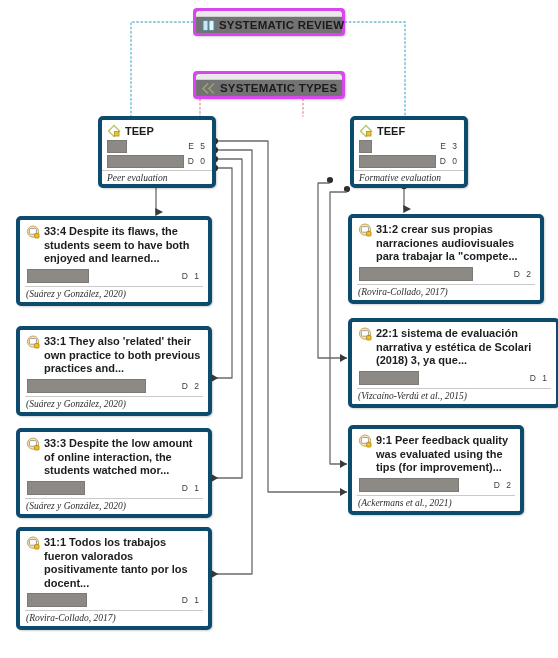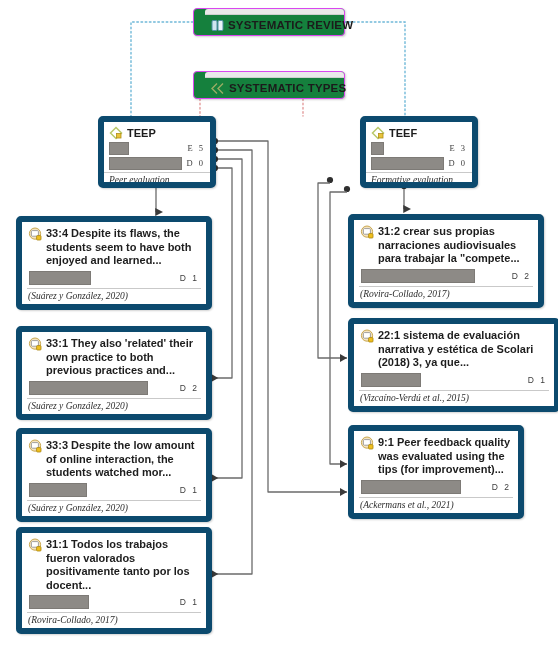--- a/index.html
+++ b/index.html
@@ -24,33 +24,32 @@
     width: 558px;
     height: 658px;
     pointer-events: none;
   }
 
   
   .node {
     position: absolute;
     box-sizing: border-box;
     background: #ffffff;
-    border: 6px solid #0c4a6e;
+    border: 4px solid #0c4a6e;
     border-radius: 5px;
     box-shadow: 1px 1px 2px rgba(0,0,0,0.18);
   }
 
   
   .hnode {
-    border: 1px solid #d946ef;
+    border: 3px solid #d946ef;
     border-radius: 4px;
-    background: #15803d;
+    background: #737373;
     display: flex;
     flex-direction: column;
-    padding-left: 11px;
   }
   .hnode .capbar {
     height: 5px;
     background: #e9e9e9;
     border-bottom: 1px solid #cfcfcf;
     border-radius: 3px 3px 0 0;
   }
   .hnode .hrow {
     flex: 1;
     display: flex;
@@ -86,21 +85,20 @@
     gap: 3px;
     padding: 4px 0 1px 5px;
   }
   .codenode .cn-name {
     font-size: 11px;
     font-weight: bold;
     color: #1c1c1c;
   }
   .codenode .cn-rows {
     padding: 1px 5px 0 5px;
-    font-family: Liberation Serif, serif;
   }
   .cn-row {
     display: flex;
     align-items: center;
     height: 12px;
     margin-bottom: 3px;
   }
   .cn-bar {
     background: #8d8a86;
     height: 11px;
@@ -271,21 +269,21 @@
         <span class="cn-lbl">E 5</span>
       </div>
       <div class="cn-row">
         <span class="cn-bar" style="width:102px"></span>
         <span class="cn-lbl">D 0</span>
       </div>
     </div>
     <div class="cn-foot">Peer evaluation</div>
   </div>
 
-  <div class="node codenode" style="left:360px; top:116px;">
+  <div class="node codenode" style="left:350px; top:116px;">
     <div class="cn-top">
       <span class="ico">
         <svg width="15" height="14" viewBox="0 0 15 14">
           <path d="M7 1.5 L12.5 7 L7 12.5 L1.5 7 Z" fill="#ffffff" stroke="#b9c96a" stroke-width="1.5"></path>
           <rect x="7.5" y="7.5" width="4.5" height="4.5" fill="#e8c33a" stroke="#b08f18" stroke-width="0.8"></rect>
         </svg>
       </span>
       <span class="cn-name">TEEF</span>
     </div>
     <div class="cn-rows">

